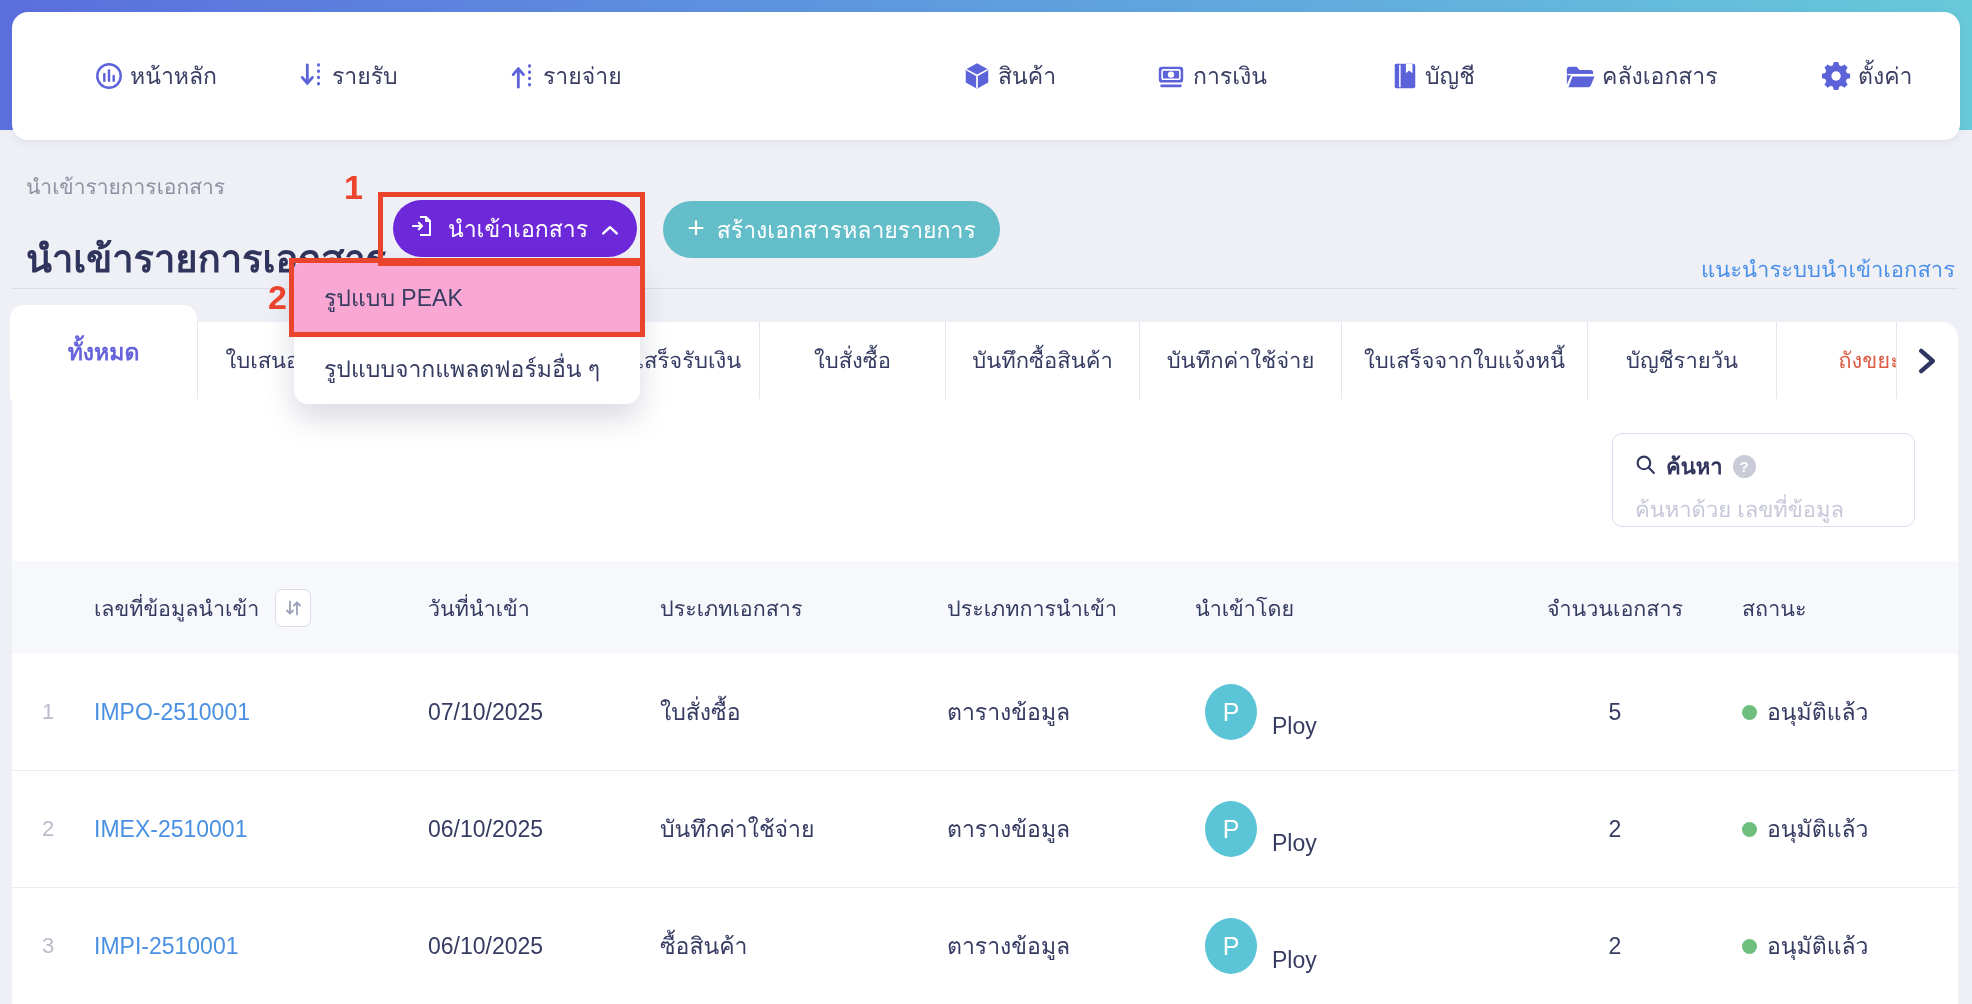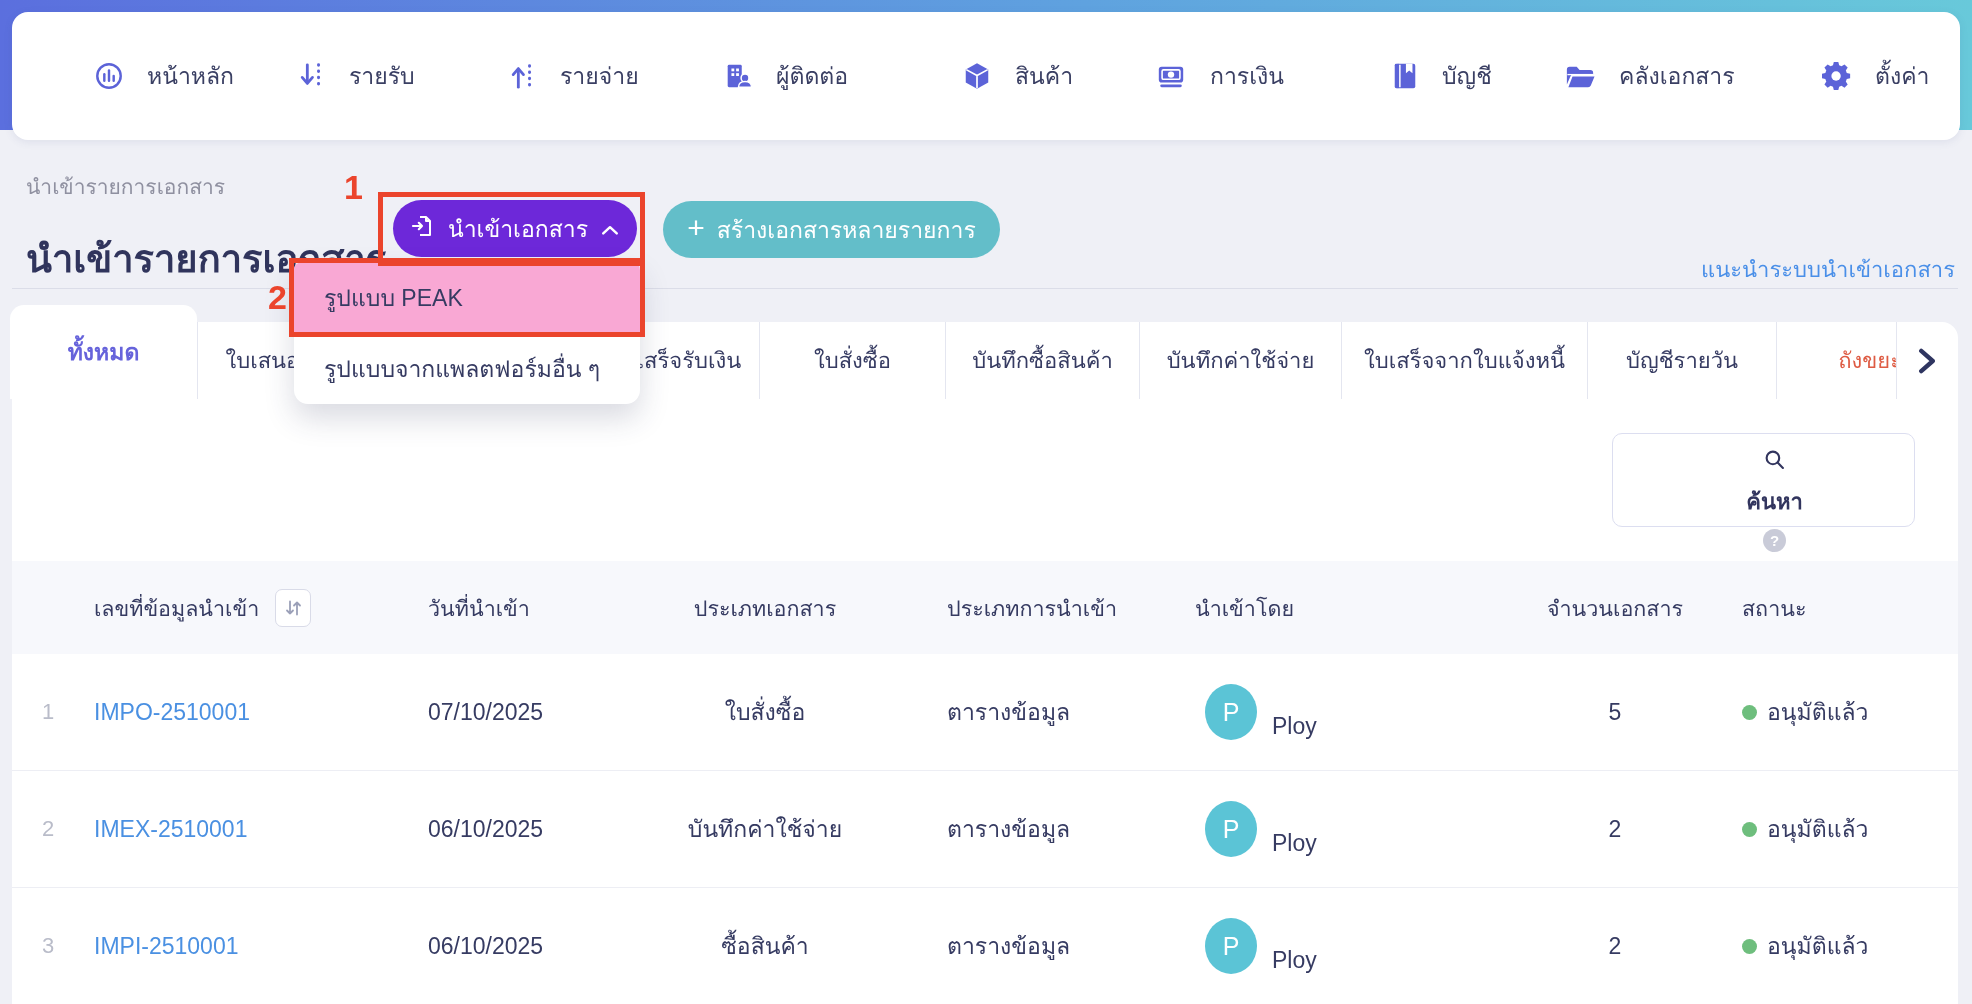--- a/index.html
+++ b/index.html
@@ -7,21 +7,21 @@
     width:1972px;height:1004px;position:relative;overflow:hidden;
     background:#EFF0F6;
     font-family:"Liberation Sans","DejaVu Sans",sans-serif;
     color:#363B62;
   }
   
   .topband{position:absolute;left:0;top:0;width:1972px;height:130px;
     background:linear-gradient(90deg,#5B6FDE 0%,#5FA2DF 55%,#68C9DA 100%);}
   .navcard{position:absolute;left:12px;top:12px;width:1948px;height:128px;background:#fff;
     border-radius:16px;box-shadow:0 2px 8px rgba(70,80,140,.10);}
-  .nav-item{position:absolute;top:0;height:128px;display:flex;align-items:center;gap:23px;cursor:pointer;}
+  .nav-item{position:absolute;top:0;height:128px;display:flex;align-items:center;gap:6px;cursor:pointer;}
   .nav-item .lbl{font-size:23px;color:#3A3F63;}
   .nav-item svg{display:block;}
   
   .breadcrumb{position:absolute;left:26px;top:170px;font-size:21px;color:#8F90A0;}
   .pagetitle{position:absolute;left:26px;top:203px;font-size:38px;font-weight:bold;color:#30345C;}
   .btn-import{position:absolute;left:393px;top:200px;width:244px;height:57px;background:#6d28d9;
     border:none;border-radius:29px;color:#fff;display:flex;align-items:center;justify-content:center;
     gap:13px;font-size:23px;cursor:pointer;z-index:4;font-family:inherit;}
   .btn-create{position:absolute;left:663px;top:201px;width:337px;height:57px;background:#63BEC9;
     border:none;border-radius:29px;color:#fff;display:flex;align-items:center;justify-content:center;
@@ -38,34 +38,34 @@
   .tab{height:100%;display:flex;align-items:center;justify-content:center;font-size:22px;
     color:#363B62;border-left:1px solid #E4E6F0;overflow:hidden;box-sizing:border-box;cursor:pointer;flex:none;}
   .tab.danger{color:#DE5B43;justify-content:flex-end;}
   .tab.danger span{margin-right:-6px;white-space:nowrap;}
   .tab-chevron{width:60px;height:100%;border-left:1px solid #E4E6F0;display:flex;align-items:center;
     justify-content:center;box-sizing:border-box;cursor:pointer;}
   
   .content{position:absolute;left:12px;top:398px;width:1946px;height:606px;background:#fff;}
   .searchbox{position:absolute;left:1600px;top:35px;width:303px;height:94px;border:1.5px solid #DCDEF0;
     border-radius:10px;background:#fff;box-sizing:border-box;padding:15px 0 0 22px;cursor:text;}
-  .search-l1{display:flex;align-items:center;gap:10px;flex-direction:column;}
+  .search-l1{display:flex;align-items:center;gap:10px;}
   .search-l1 .s-label{font-size:22px;font-weight:bold;color:#32355E;}
   .qbadge{width:23px;height:23px;border-radius:50%;background:#C9CBD8;color:#fff;font-size:15px;
     font-weight:bold;display:flex;align-items:center;justify-content:center;}
   .search-ph{margin-top:8px;font-size:22px;color:#C6C8DA;}
   
   .grid{display:grid;grid-template-columns:82px 334px 232px 210px 325px 305px 230px 1fr;align-items:center;}
   .thead{position:absolute;left:0;top:163px;width:1946px;height:93px;background:#F7F8FC;
     color:#363B62;font-size:21.5px;}
   .tbody{position:absolute;left:0;top:256px;width:1946px;}
   .trow{height:116px;border-bottom:1px solid #EDEEF4;font-size:23px;}
   .c-index{padding-left:30px;color:#B9BCC9;font-size:22px;}
   .c-num{display:flex;align-items:center;gap:16px;}
-  .c-doctype{text-align:center;}
+  .c-doctype{}
   .c-importtype{padding-left:77px;}
   .c-count{text-align:center;}
   .c-status{padding-left:12px;display:flex;align-items:center;gap:10px;}
   .doclink{color:#4A90E2;cursor:pointer;}
   .sorticon{width:34px;height:36px;border:1.5px solid #D9DBE8;border-radius:7px;background:#fff;
     display:flex;align-items:center;justify-content:center;cursor:pointer;}
   .c-by{display:flex;align-items:center;gap:15px;padding-left:10px;}
   .avatar{width:52px;height:56px;border-radius:50%;background:#5BC4D6;color:#fff;font-size:25px;
     display:flex;align-items:center;justify-content:center;}
   .byname{margin-top:28px;}
@@ -110,34 +110,20 @@
     </div>
     <div class="nav-item" style="left: 497px;">
       <span>
         <svg width="28" height="30" viewBox="0 0 30 32" fill="none">
           <line x1="10" y1="28" x2="10" y2="10" stroke="#5C63D8" stroke-width="3" stroke-linecap="round"></line>
           <path d="M4.5 14.5L10 8l5.5 6.5" stroke="#5C63D8" stroke-width="3" stroke-linecap="round" stroke-linejoin="round" fill="none"></path>
           <line x1="22" y1="5" x2="22" y2="28" stroke="#5C63D8" stroke-width="3.2" stroke-linecap="round" stroke-dasharray="0.5 6.2"></line>
         </svg>
       </span>
       <span class="lbl">รายจ่าย</span>
-    </div>
-    <div class="nav-item" style="left: 711px;">
-      <span>
-        <svg width="30" height="30" viewBox="0 0 32 32" fill="none">
-          <rect x="5" y="4" width="15" height="24" rx="1.5" fill="#5C63D8"></rect>
-          <rect x="9" y="8" width="3" height="3" fill="#fff"></rect>
-          <rect x="14" y="8" width="3" height="3" fill="#fff"></rect>
-          <rect x="9" y="13" width="3" height="3" fill="#fff"></rect>
-          <rect x="14" y="13" width="3" height="3" fill="#fff"></rect>
-          <circle cx="23.5" cy="18" r="4.2" fill="#5C63D8" stroke="#fff" stroke-width="1.6"></circle>
-          <path d="M16.5 28c0-4 3.1-6.2 7-6.2s7 2.2 7 6.2z" fill="#5C63D8" stroke="#fff" stroke-width="1.6"></path>
-        </svg>
-      </span>
-      <span class="lbl">ผู้ติดต่อ</span>
     </div>
     <div class="nav-item" style="left: 950px;">
       <span>
         <svg width="30" height="30" viewBox="0 0 32 32" fill="none">
           <path d="M16 2.5l12 6.5v14L16 29.5 4 23V9z" fill="#5C63D8"></path>
           <path d="M4.5 9.2L16 15.5l11.5-6.3M16 15.5V29" stroke="#fff" stroke-width="1.8"></path>
         </svg>
       </span>
       <span class="lbl">สินค้า</span>
     </div>

